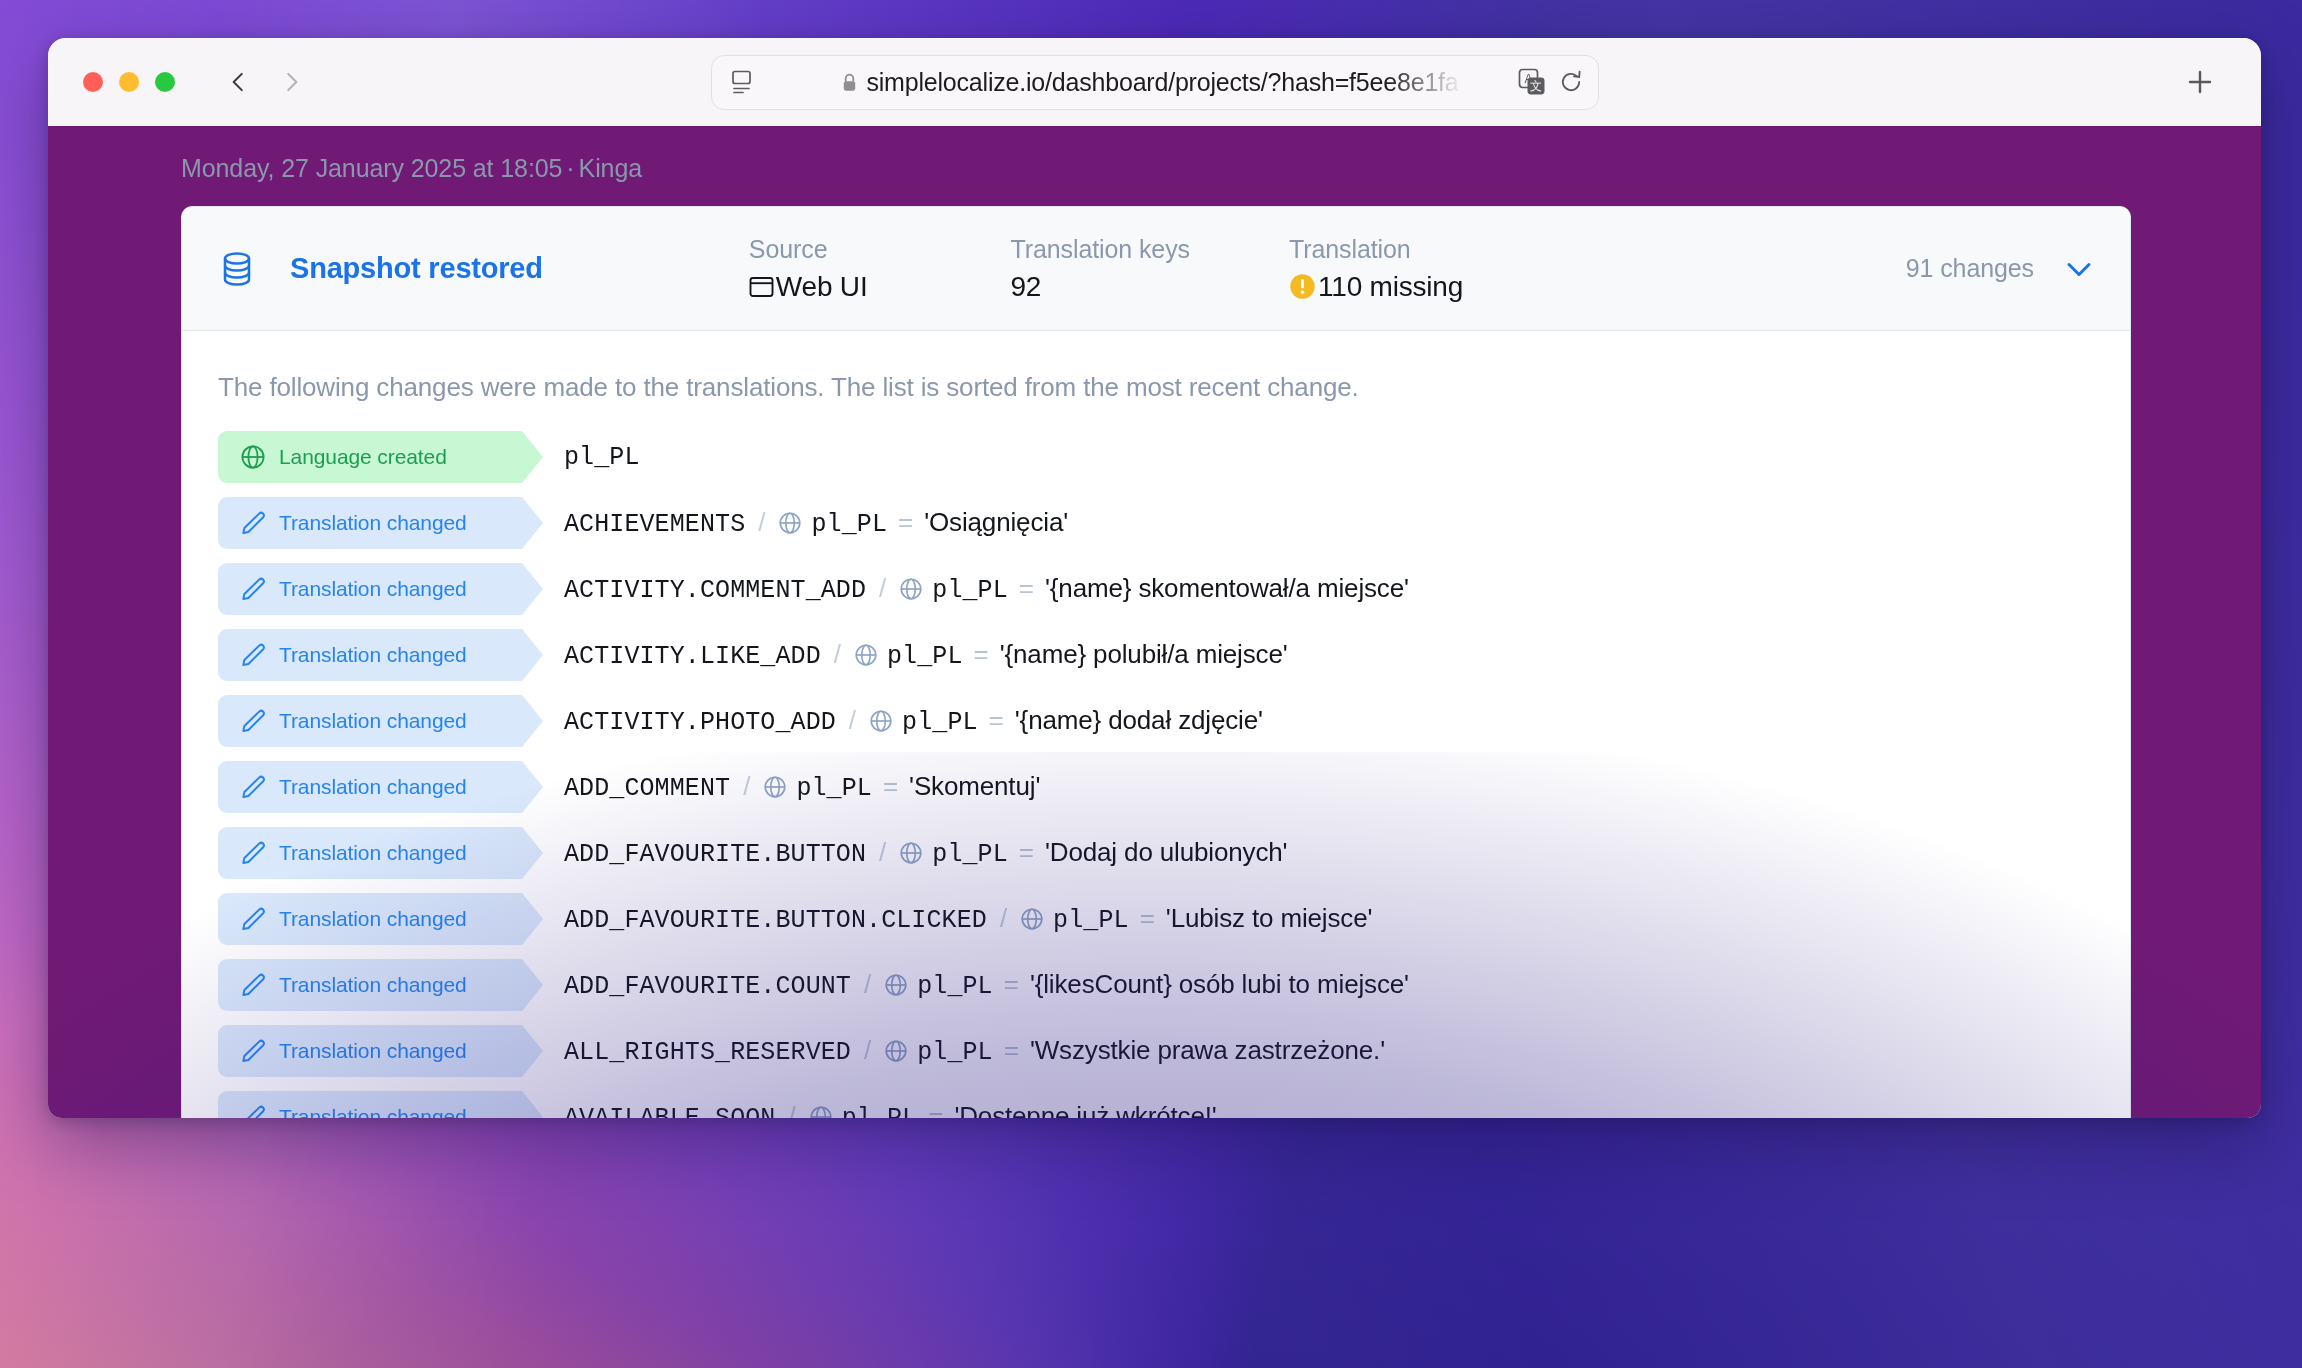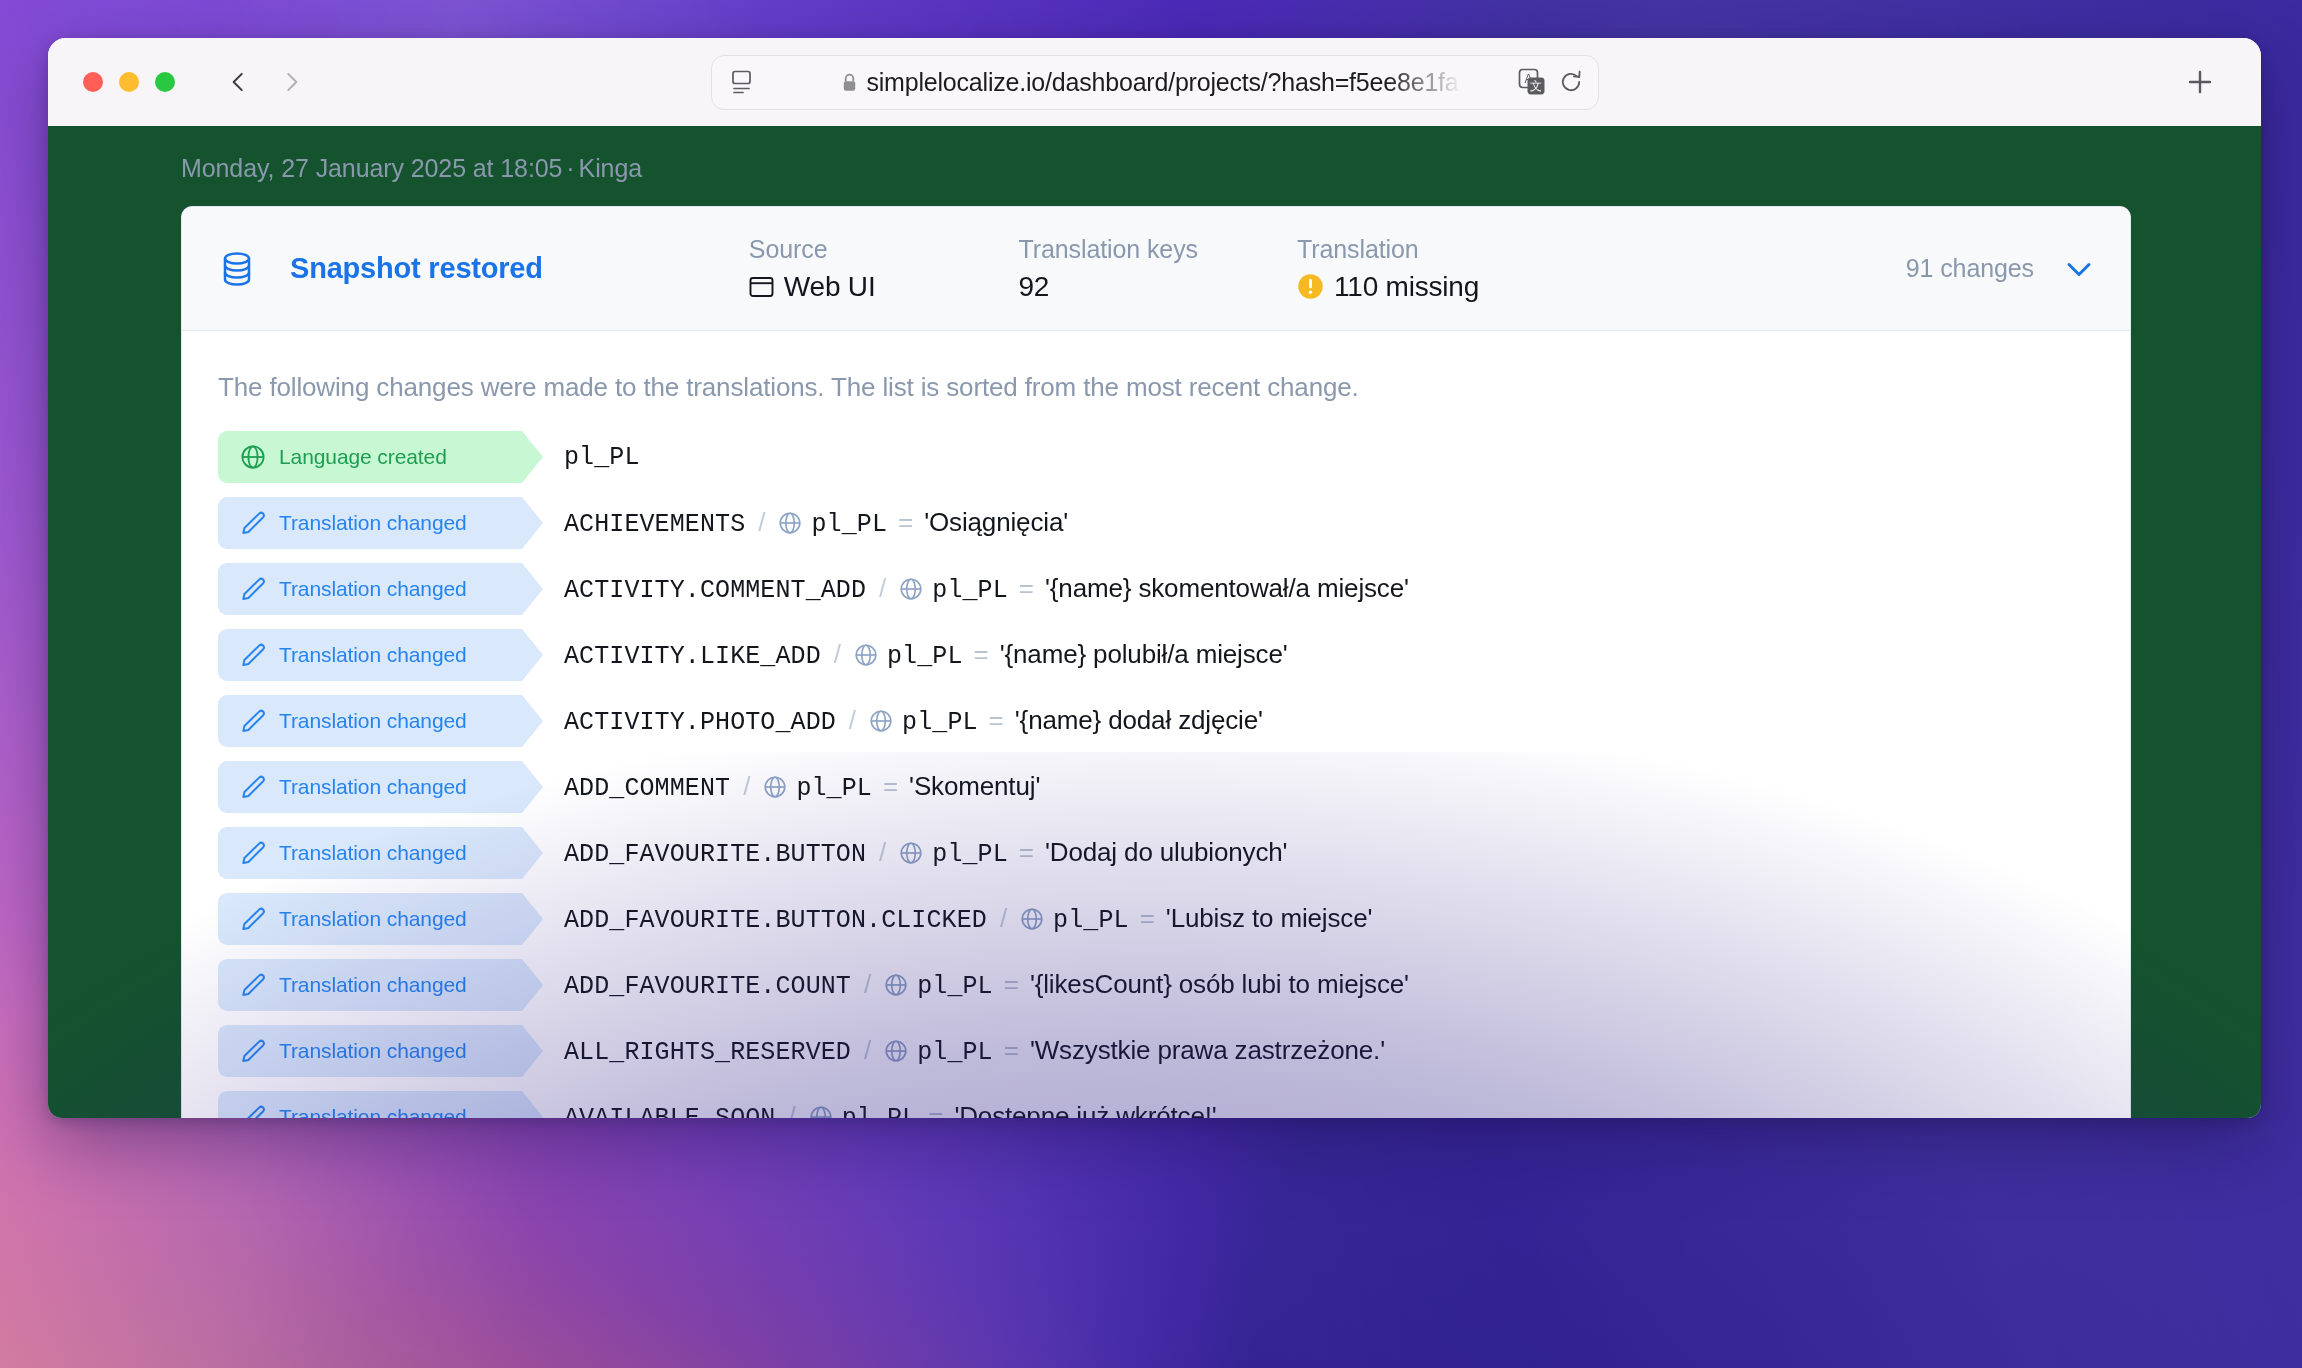--- a/index.html
+++ b/index.html
@@ -151,21 +151,21 @@
 
   #newtab {
     position: absolute;
     right: 44px;
     width: 34px; height: 34px;
   }
 
   
   #page {
     flex: 1 1 auto;
-    background: #14532d;
+    background: #701a75;
     position: relative;
     overflow: hidden;
     padding: 28px 0 0 0;
   }
 
   #timeline-meta {
     margin: 0 0 0 133px;
     font-size: 25px;
     color: #8a98ad;
     letter-spacing: -0.1px;
@@ -209,21 +209,21 @@
     font-size: 25px;
     color: #8a98ad;
     letter-spacing: -0.1px;
   }
   .stat .value {
     font-size: 28px;
     color: #13161c;
     font-weight: 400;
     display: flex;
     align-items: center;
-    gap: 10px;
+    gap: 2px;
     letter-spacing: -0.2px;
   }
   .stat.source  { margin-left: 206px; }
   .stat.keys    { margin-left: 143px; }
   .stat.trans   { margin-left: 99px; }
   #browser-mini { width: 25px; height: 22px; flex: 0 0 auto; }
   #warn-icon { width: 27px; height: 27px; flex: 0 0 auto; }
 
   #changes-count {
     margin-left: auto;

